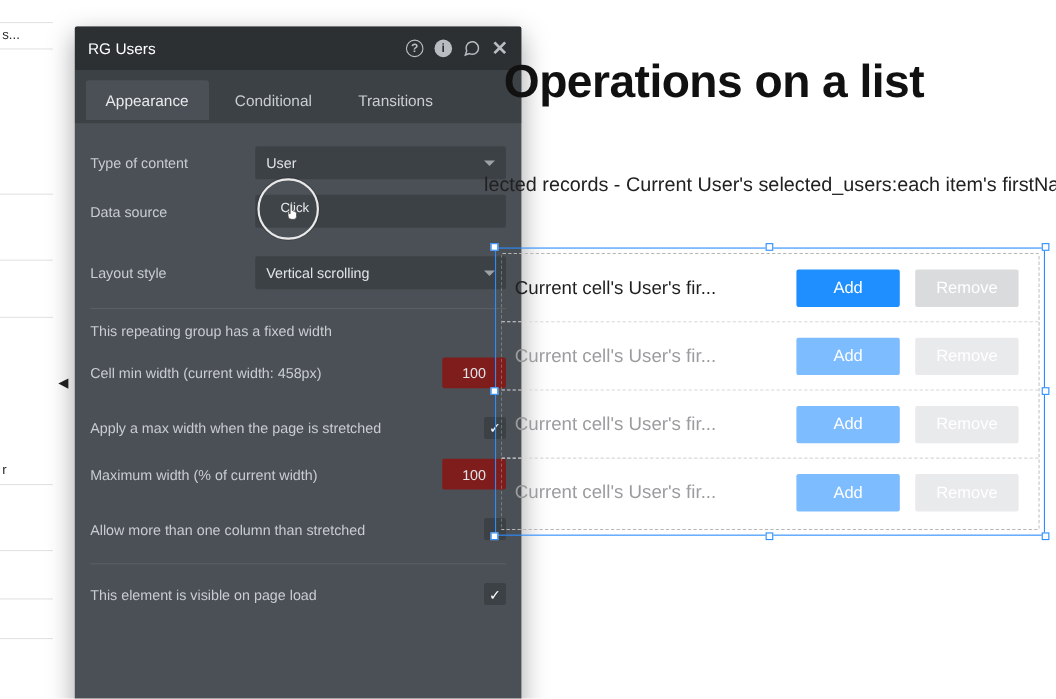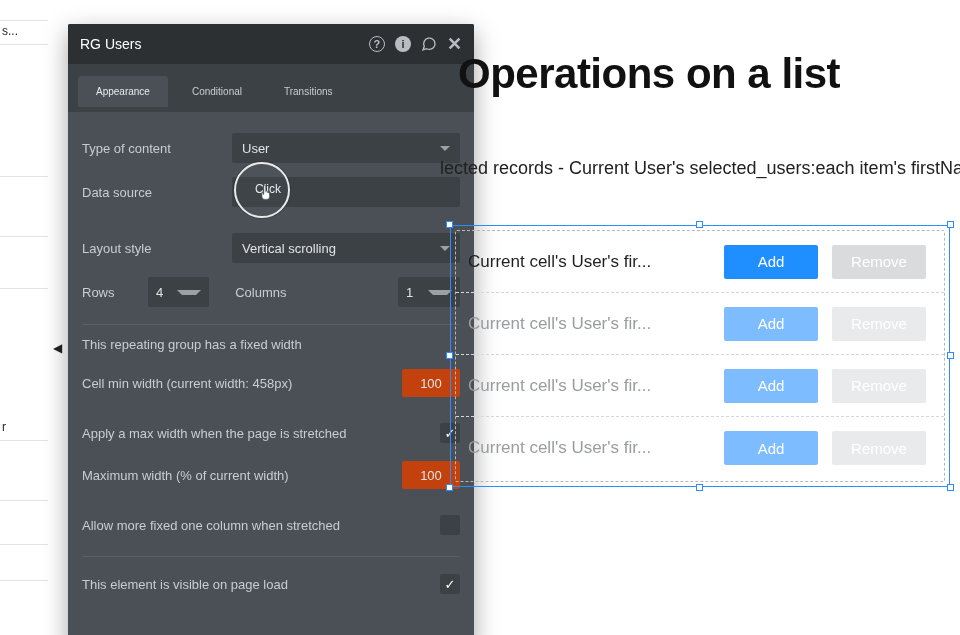--- a/index.html
+++ b/index.html
@@ -16,21 +16,21 @@
 
   
   .inspector { position:absolute; left:68px; top:24px; width:406px; height:628px; background:#4b5056; box-shadow:0 8px 24px rgba(0,0,0,.35); color:#cfd3d7; border-radius:2px; overflow:hidden;}
   .insp-header { height:40px; background:#2c3033; display:flex; align-items:center; justify-content:space-between; padding:0 12px; }
   .insp-title { color:#fff; font-size:14px; font-weight:500; }
   .insp-icons { display:flex; gap:10px; align-items:center; }
   .insp-icons span, .insp-icons svg { color:#b9bdc1; cursor:pointer; }
   .ic { width:16px; height:16px; display:inline-block; }
 
   .tabbar { height:48px; background:#3c4146; display:flex; align-items:center; padding:0 10px 0 10px; gap:0;}
-  .tab { padding:10px 18px; font-size:10px; color:#c9cdd1; cursor:pointer; margin-top:6px; border-radius:3px 3px 0 0; }
+  .tab { padding:10px 18px; font-size:14px; color:#c9cdd1; cursor:pointer; margin-top:6px; border-radius:3px 3px 0 0; }
   .tab.active { background:#4b5056; color:#e8eaec; }
   .tab + .tab { margin-left:6px; }
 
   .insp-body { padding:14px 14px 0 14px; font-size:13px; }
   .row { display:flex; align-items:center; min-height:44px; gap:10px; }
   .label { color:#c9cdd1; }
   .row .label { flex:0 0 140px; }
 
   .select, .textish, .numbox {
     background:#3c4146; color:#e1e4e6; border:none; height:30px; display:flex; align-items:center; padding:0 10px; border-radius:2px; position:relative; cursor:pointer;
@@ -43,21 +43,21 @@
   .rowsplit { display:flex; align-items:center; gap:10px; min-height:44px;}
   .rowsplit .label { flex:0 0 auto; }
   .sel-small { background:#3c4146; height:30px; display:flex; align-items:center; padding:0 8px; border-radius:2px; cursor:pointer;}
   .sel-small span { padding-right:14px; color:#e1e4e6;}
   .divider { height:1px; background:#5a5f64; margin:10px 0 6px; }
 
   .plain { color:#c9cdd1; padding:6px 0 10px; font-size:13px; }
   .rowline { display:flex; align-items:center; justify-content:space-between; min-height:42px;gap:44px; }
   .check { width:20px; height:20px; background:#3c4146; border-radius:2px; display:flex; align-items:center; justify-content:center; cursor:pointer;}
   .check.checked::after { content:'✓'; color:#fff; font-size:13px; }
-  .numfield { width:58px; height:28px; background:#c2410c; display:flex; align-items:center; justify-content:center; color:#e1e4e6; border-radius:2px;}
+  .numfield { width:58px; height:28px; background:#7f1d1d; display:flex; align-items:center; justify-content:center; color:#e1e4e6; border-radius:2px;}
   .numfield input { width:100%; background:transparent; border:none; color:#e1e4e6; text-align:center; font-size:13px; outline:none;}
 
   
   .cursor-oval { position:absolute; width:56px; height:56px; border:2px solid #e9e9e9; border-radius:50%; box-shadow:0 0 0 1px rgba(0,0,0,.15); background:rgba(255,255,255,.02); pointer-events:none;}
   .cursor-hand { position:absolute; font-size:16px; color:#fff; pointer-events:none;}
   .click-label { position:absolute; color:#e8eaec; font-size:12px; pointer-events:none; }
 
   
   .headline { position:absolute; right:-6px; left:458px; top:50px; font-size:42px; font-weight:800; color:#111; letter-spacing:-0.5px; white-space:nowrap;}
   .subline { position:absolute; left:440px; right:-40px; top:158px; color:#212121; font-size:18px; font-weight:400; white-space:nowrap; }
@@ -143,34 +143,20 @@
     <div style="height:12px"></div>
 
     <div class="row">
       <div class="label">Layout style</div>
       <div class="select" style="flex:1">
         <span>Vertical scrolling</span>
         <span class="caret"></span>
       </div>
     </div>
 
-    <div class="rowsplit">
-      <div class="label" style="width:56px">Rows</div>
-      <div class="sel-small">
-        <span>4</span>
-        <span class="caret"></span>
-      </div>
-      <div style="width:6px"></div>
-      <div class="label">Columns</div>
-      <div style="flex:1"></div>
-      <div class="sel-small" style="min-width:62px; justify-content:space-between">
-        <span>1</span>
-        <span class="caret"></span>
-      </div>
-    </div>
 
 
     <div class="divider"></div>
 
     <div class="plain">This repeating group has a fixed width</div>
 
     <div class="rowline">
       <div class="label" style="flex:1">Cell min width (current width: 458px)</div>
       <div class="numfield">
             <input value="100" style="">
@@ -187,21 +173,21 @@
     <div class="rowline">
       <div class="label" style="flex:1">Maximum width (% of current width)</div>
       <div class="numfield">
             <input value="100" style="">
           </div>
     </div>
 
     <div style="height:8px"></div>
 
     <div class="rowline">
-      <div class="label" style="flex:1">Allow more fixed one column when stretched</div>
+      <div class="label" style="flex:1">Allow more than one column than stretched</div>
       <div class="check"></div>
     </div>
 
     <div class="divider"></div>
 
     <div class="rowline">
       <div class="label" style="flex:1">This element is visible on page load</div>
       <div class="check checked"></div>
     </div>
 

